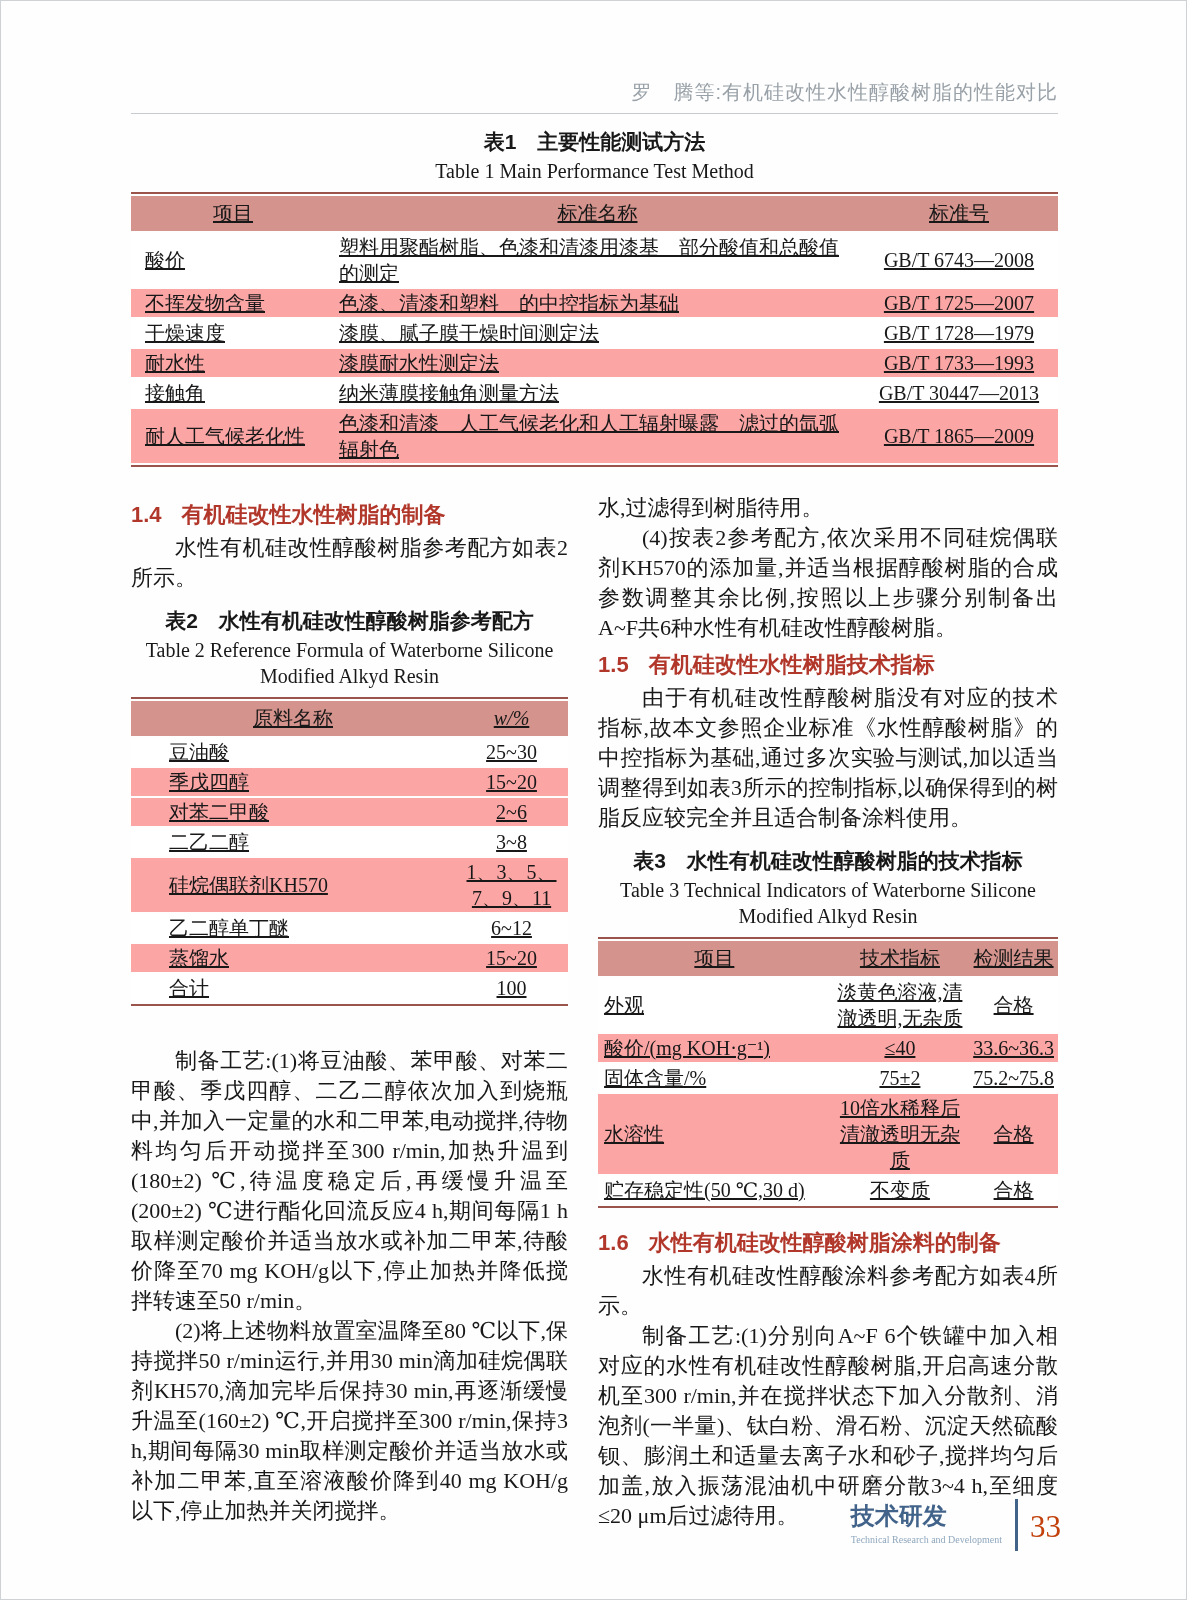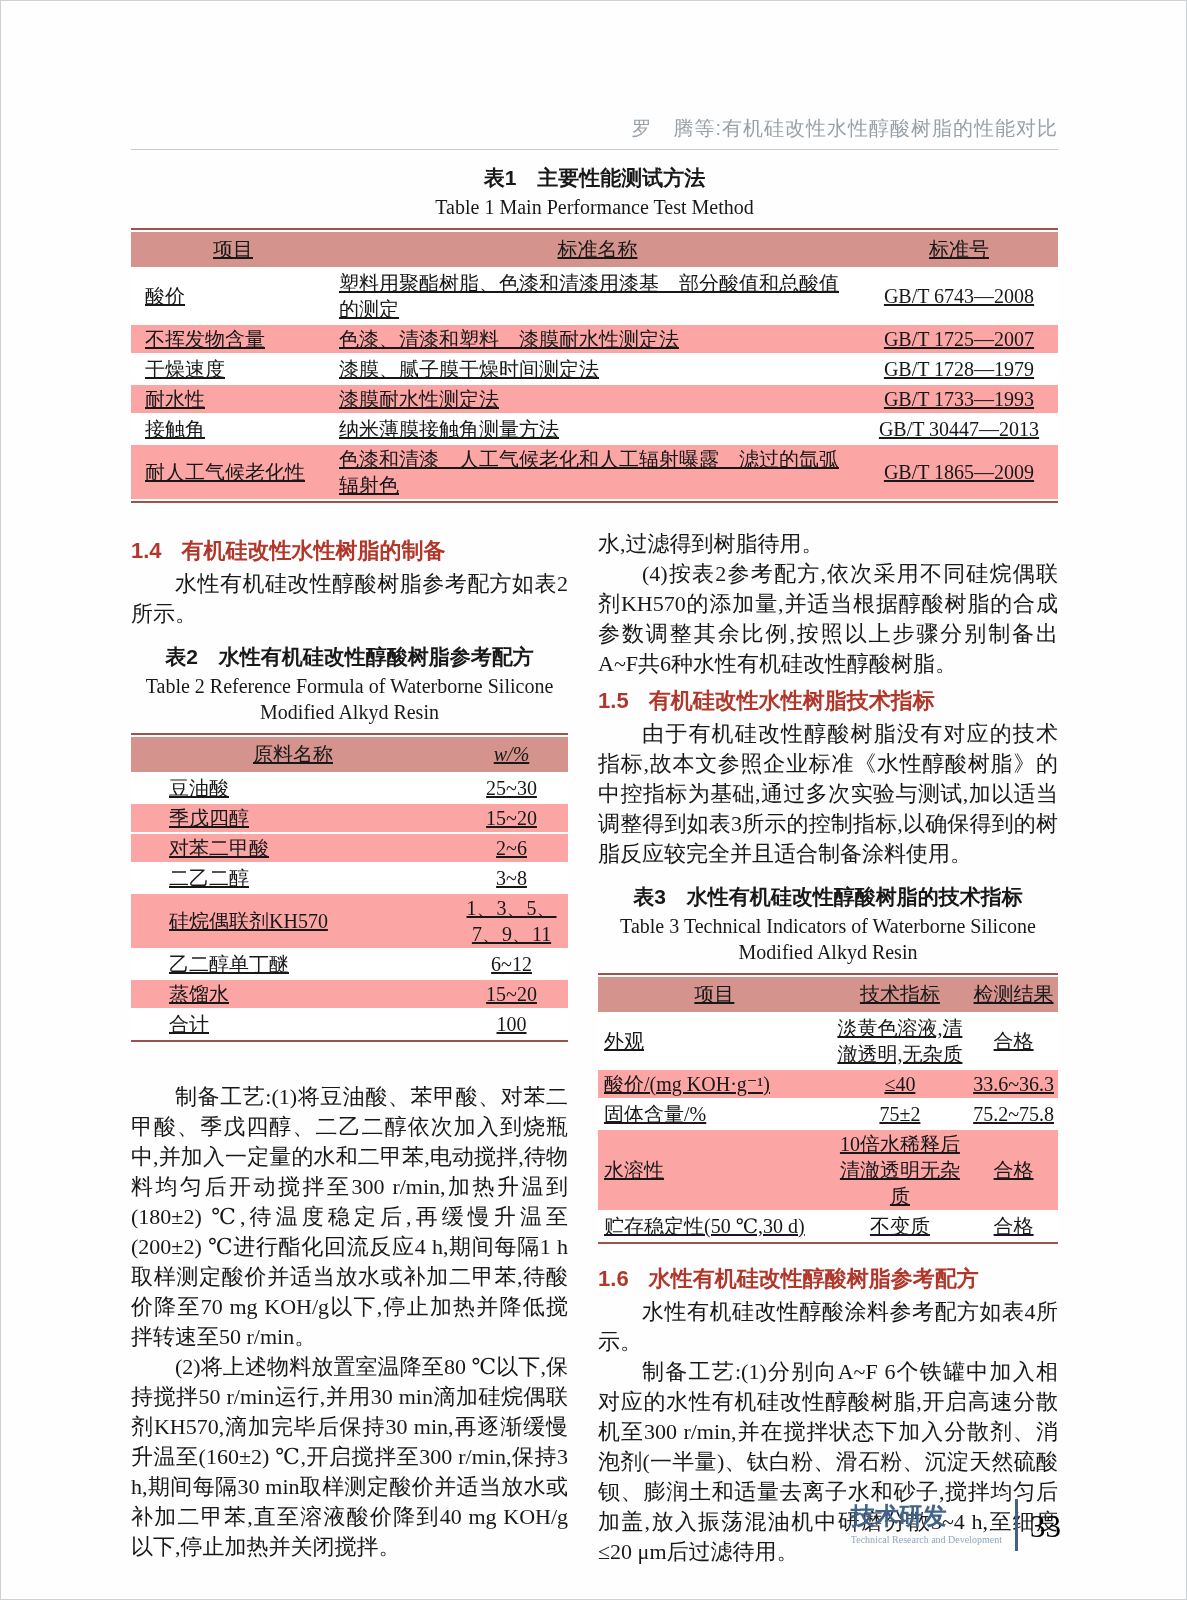--- a/index.html
+++ b/index.html
@@ -10,21 +10,21 @@
     background:#fefefe;
     border:1px solid #cfd2d4;
     box-sizing:border-box;
     font-family:"Liberation Serif","DejaVu Serif",serif;
     color:#181818;
     overflow:hidden;
   }
   .inner{padding:0 128px 0 130px;}
   
   .running-head{
-    margin-top:114px;
+    margin-top:78px;
     text-align:right;
     font-family:"Liberation Sans","DejaVu Sans",sans-serif;
     font-size:20px;
     color:#99a1a8;
     letter-spacing:1px;
   }
   .head-rule{margin-top:7px;border-top:1px solid #c6cbcf;height:0;}
   
   .cols{display:flex;gap:30px;}
   .col-left{width:438px;}
@@ -82,21 +82,21 @@
     position:absolute;right:125px;bottom:46px;
     display:flex;align-items:center;
   }
   .footer-text{text-align:left;}
   .footer-zh{
     font-family:"Liberation Sans","DejaVu Sans",sans-serif;
     font-weight:bold;font-size:24px;color:#41638a;line-height:26px;
   }
   .footer-en{font-size:10px;color:#8fa7bd;line-height:17px;margin-top:2px;}
   .footer-bar{width:3px;height:52px;background:#41638a;margin:0 12px 0 13px;}
-  .footer-page{font-size:31px;color:#000000;line-height:52px;padding-top:4px;}
+  .footer-page{font-size:31px;color:#c2410c;line-height:52px;padding-top:4px;}
 </style>
 </head>
 <body>
 
 <div class="page">
   <div class="inner">
 
     <div class="running-head">罗　腾等:有机硅改性水性醇酸树脂的性能对比</div>
     <div class="head-rule"></div>
 
@@ -113,21 +113,21 @@
           </tr>
         </thead>
         <tbody>
           <tr>
             <td class="c0">酸价</td>
             <td class="c1">塑料用聚酯树脂、色漆和清漆用漆基　部分酸值和总酸值的测定</td>
             <td class="c2">GB/T 6743—2008</td>
           </tr>
           <tr class="alt">
             <td class="c0">不挥发物含量</td>
-            <td class="c1">色漆、清漆和塑料　漆膜耐水性测定法</td>
+            <td class="c1">色漆、清漆和塑料　的中控指标为基础</td>
             <td class="c2">GB/T 1725—2007</td>
           </tr>
           <tr>
             <td class="c0">干燥速度</td>
             <td class="c1">漆膜、腻子膜干燥时间测定法</td>
             <td class="c2">GB/T 1728—1979</td>
           </tr>
           <tr class="alt">
             <td class="c0">耐水性</td>
             <td class="c1">漆膜耐水性测定法</td>
@@ -251,21 +251,21 @@
               <tr>
                 <td class="c0">贮存稳定性(50 ℃,30 d)</td>
                 <td class="c1">不变质</td>
                 <td class="c2">合格</td>
               </tr>
             </tbody>
           </table>
         </div>
 
         <div class="sec gap20">
-          <span class="sec-num">1.6</span><span class="sec-title">水性有机硅改性醇酸树脂参考配方</span>
+          <span class="sec-num">1.6</span><span class="sec-title">水性有机硅改性醇酸树脂涂料的制备</span>
         </div>
         <p class="body indent">水性有机硅改性醇酸涂料参考配方如表4所示。</p>
         <p class="body indent">制备工艺:(1)分别向A~F 6个铁罐中加入相对应的水性有机硅改性醇酸树脂,开启高速分散机至300 r/min,并在搅拌状态下加入分散剂、消泡剂(一半量)、钛白粉、滑石粉、沉淀天然硫酸钡、膨润土和适量去离子水和砂子,搅拌均匀后加盖,放入振荡混油机中研磨分散3~4 h,至细度≤20 μm后过滤待用。</p>
 
       </div>
     </div>
   </div>
 
   <div class="footer">
     <div class="footer-text">

